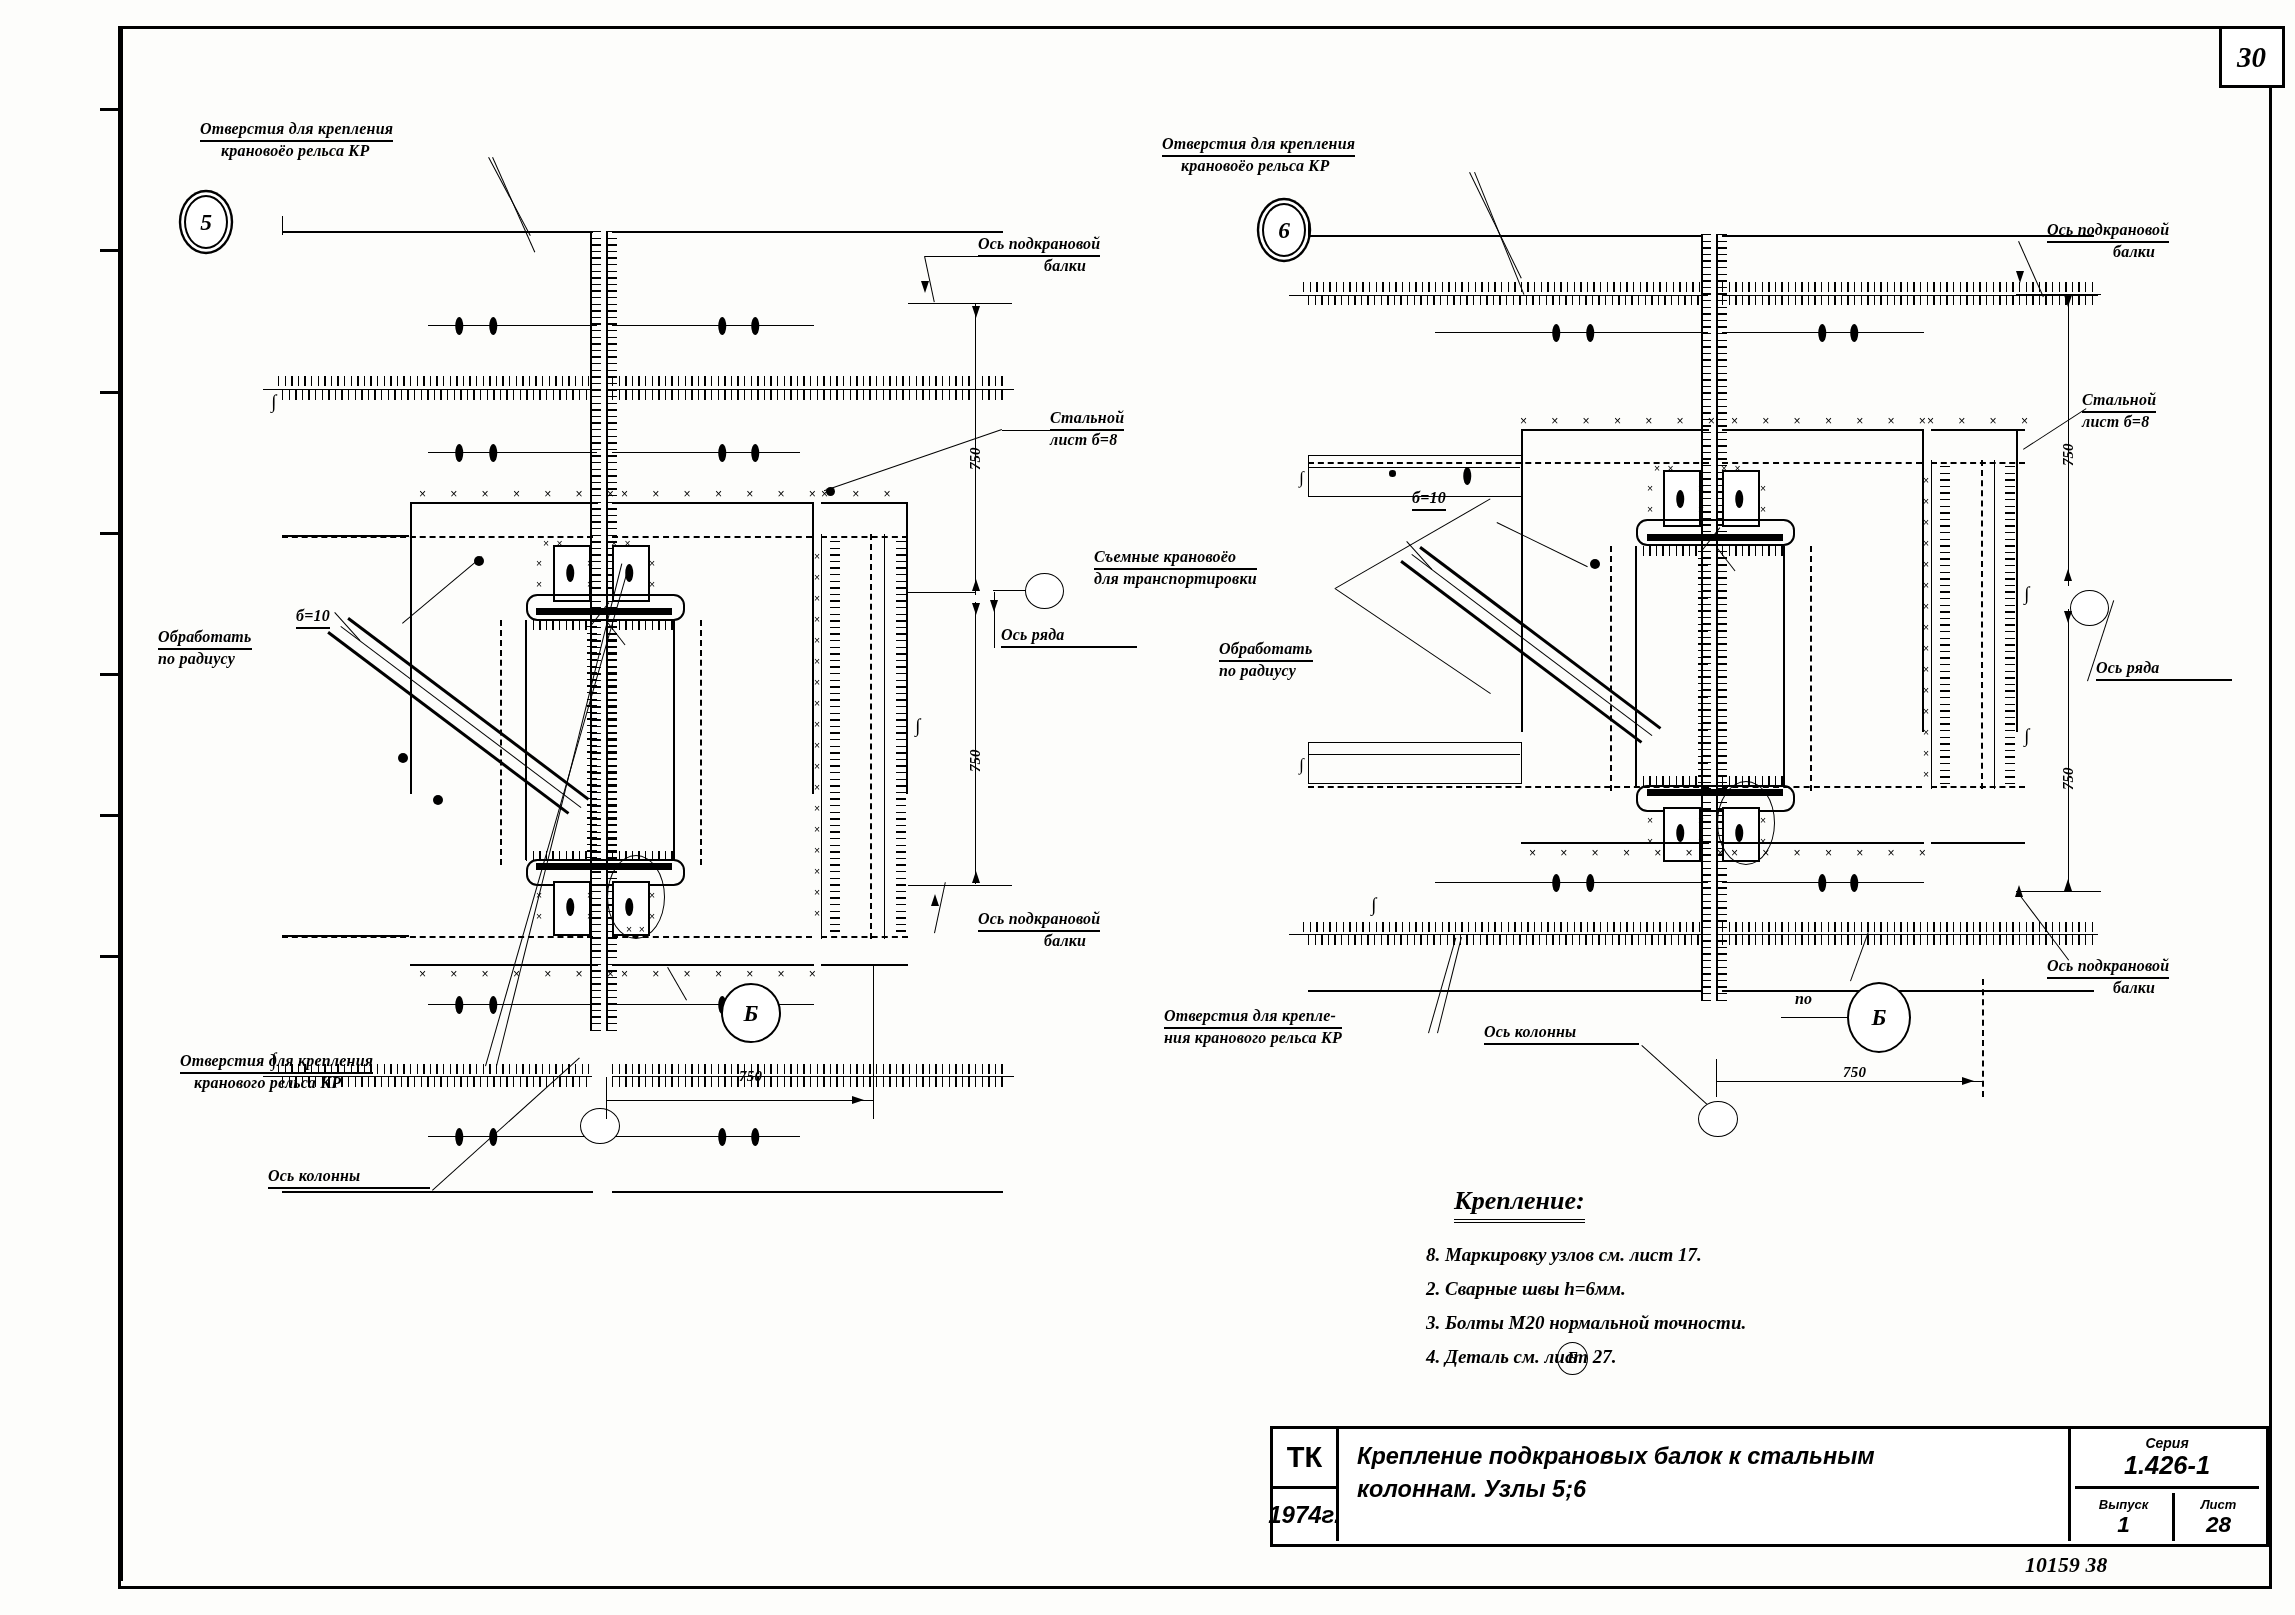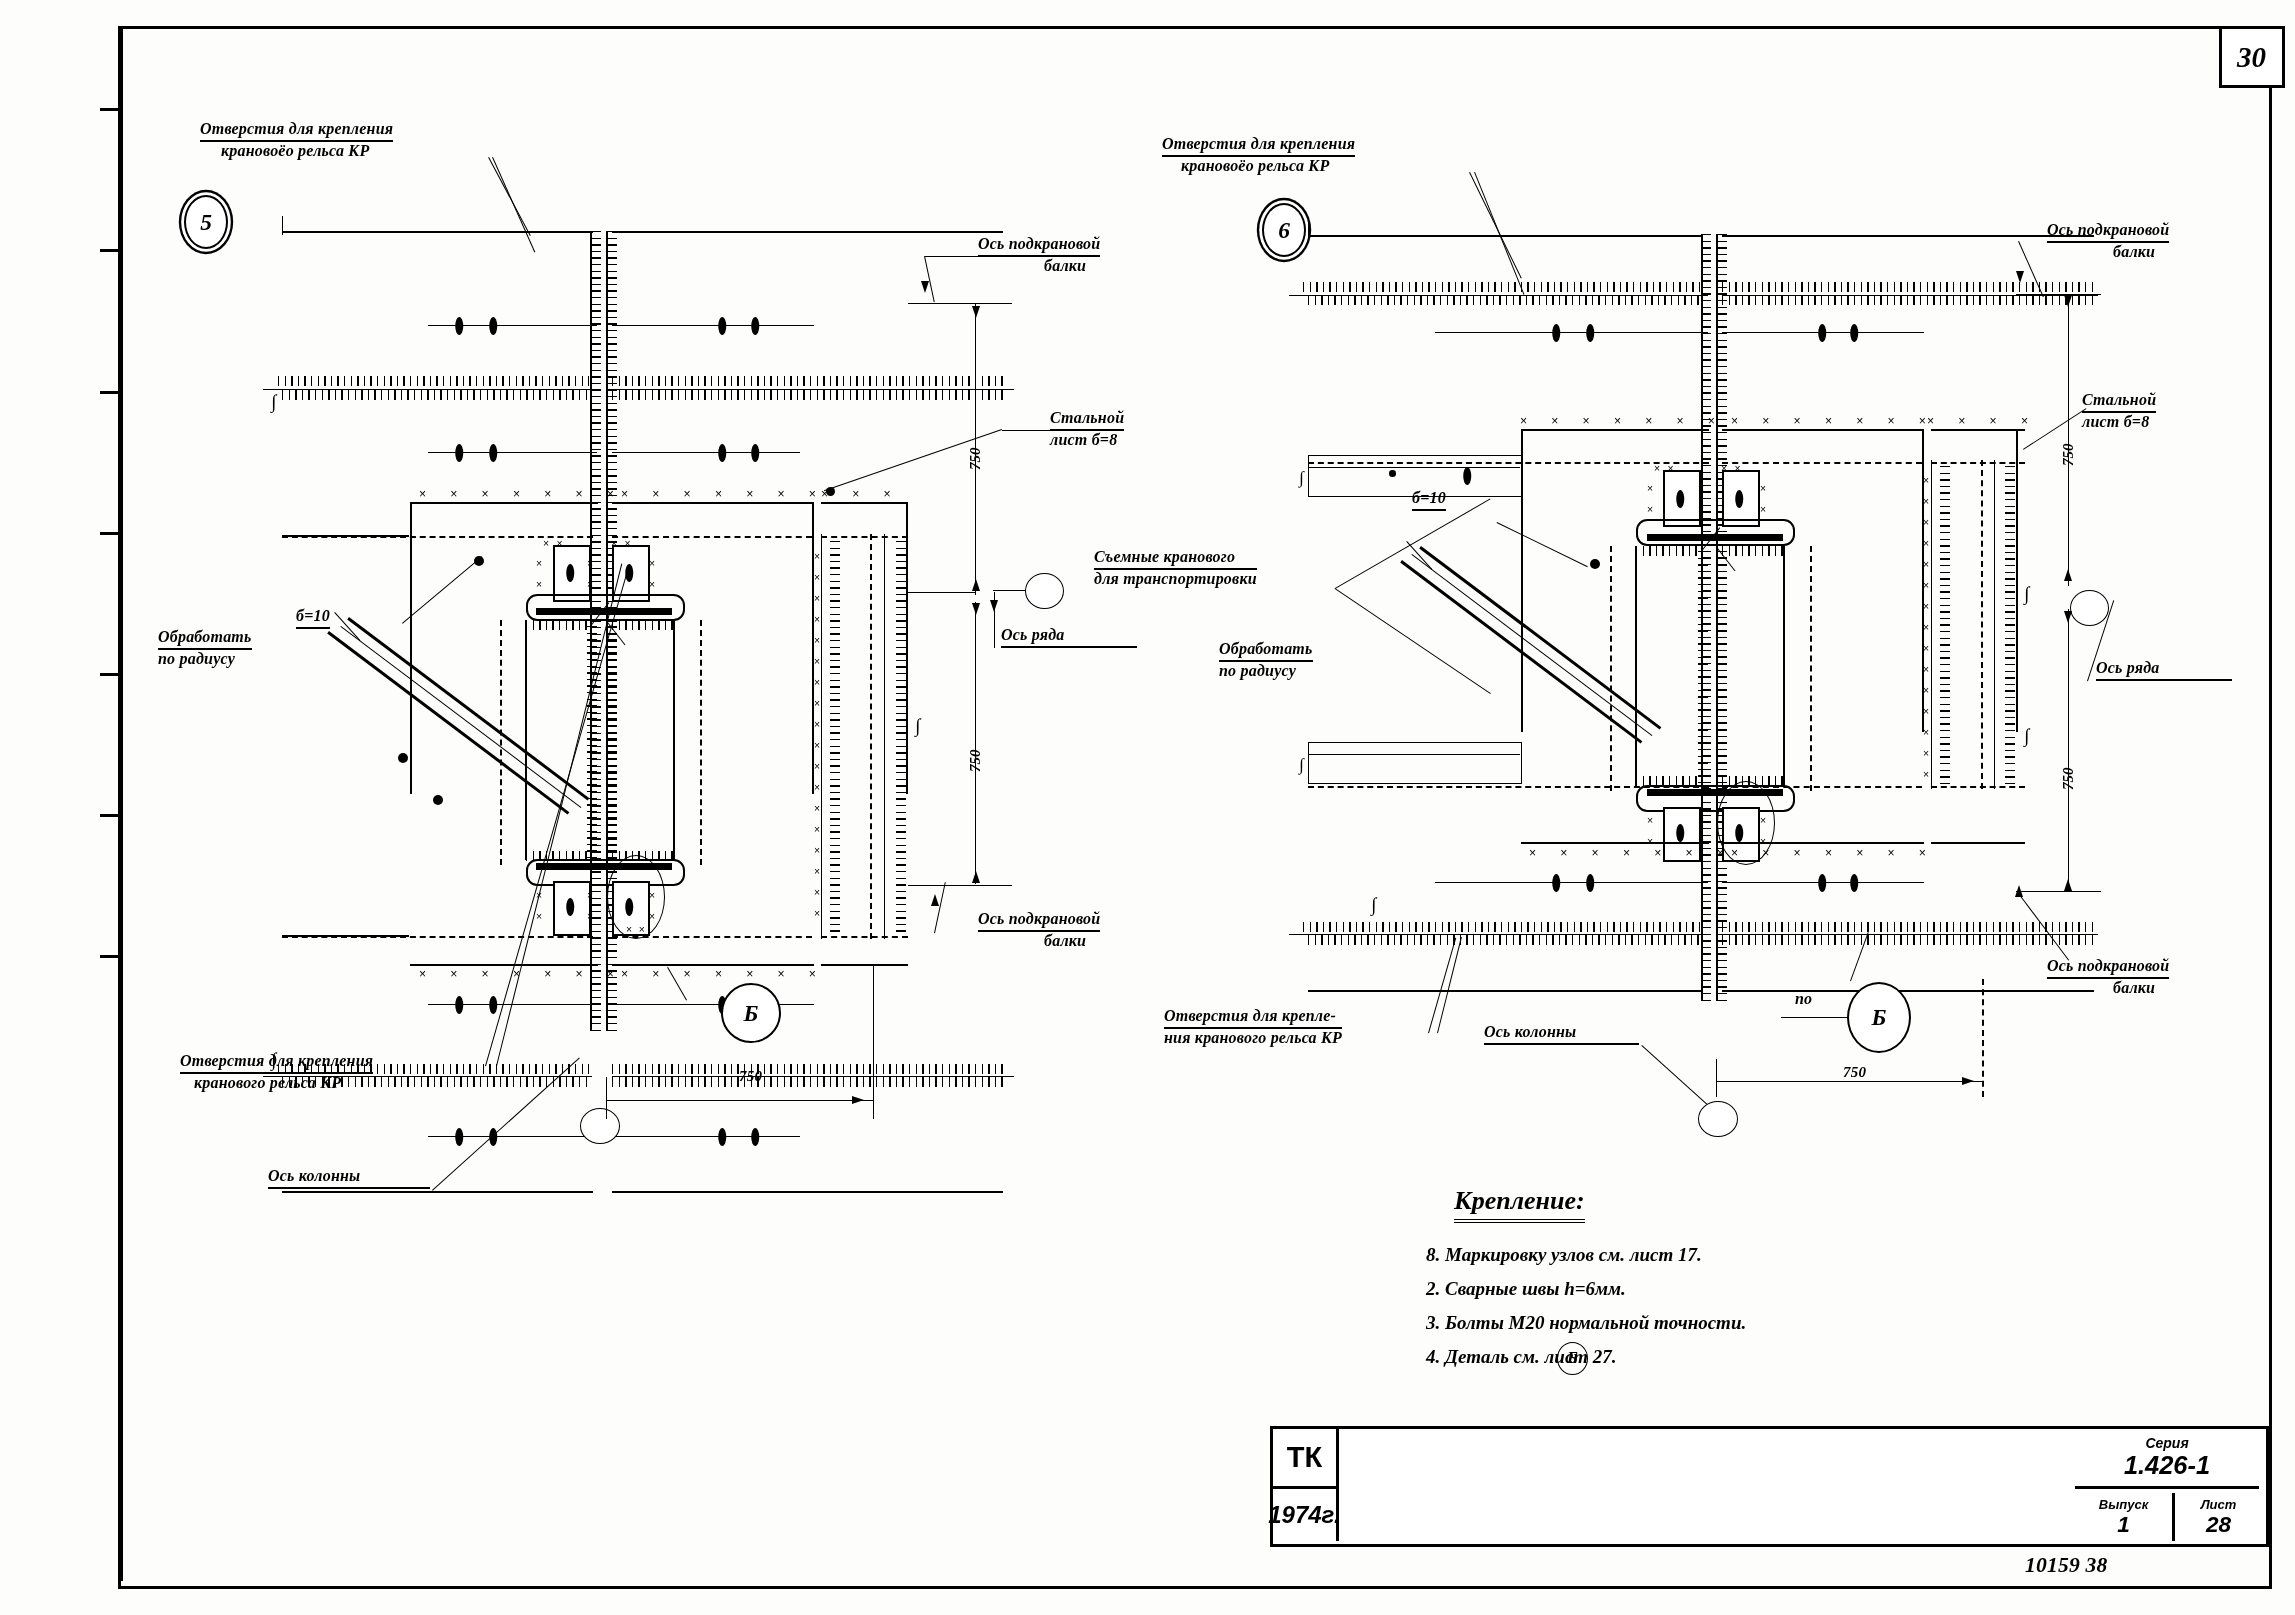--- a/index.html
+++ b/index.html
@@ -451,21 +451,21 @@
   <div class="hline" style="left:1308px;top:990px;width:395px;"></div>
   <div class="hline" style="left:1722px;top:990px;width:372px;"></div>
 
   <div class="lbl" style="left:1412px;top:489px;">
     <div class="underline">б=10</div>
   </div>
   <div class="lead thin" style="left:1497px;top:522px;width:101px;transform:rotate(26deg);"></div>
   <div style="position:absolute;left:1590px;top:559px;width:10.4px;height:10.4px;background:#000;border-radius:50%;"></div>
 
   <div class="lbl" style="left:1094px;top:548px;">
-    <div class="underline">Съемные  кранового</div>
+    <div class="underline">Съемные  крановоёо</div>
     <div>для  транспортировки</div>
   </div>
   <div class="lead thin" style="left:1335px;top:588px;width:179px;transform:rotate(-30deg);"></div>
   <div class="lead thin" style="left:1335px;top:588px;width:188px;transform:rotate(34deg);"></div>
   <div style="position:absolute;left:1389px;top:470px;width:6.6px;height:6.6px;background:#000;border-radius:50%;"></div>
 
   <div class="lbl" style="left:1219px;top:640px;">
     <div class="underline">Обработать</div>
     <div>по радиусу</div>
   </div>
@@ -559,20 +559,24 @@
 
     <div class="tb-cell" style="left:0;top:0;width:66px;height:60px;border-right:3.3px solid #000;border-bottom:3.3px solid #000;
          display:flex;align-items:center;justify-content:center;">
       <span class="tb-txt" style="font-size:29px;font-style:normal;">ТК</span>
     </div>
     <div class="tb-cell" style="left:0;top:60px;width:66px;height:52px;border-right:3.3px solid #000;
          display:flex;align-items:center;justify-content:center;">
       <span class="tb-txt" style="font-size:24px;">1974г.</span>
     </div>
 
+    <div class="tb-cell" style="left:69px;top:0;width:729px;height:112px;border-right:3.3px solid #000;padding:8.5px 0 0 15px;">
+      <div class="tb-txt" style="font-size:23.5px;line-height:1.55;">Крепление  подкрановых  балок к стальным</div>
+      <div class="tb-txt" style="font-size:23.5px;line-height:1.35;">колоннам.          Узлы 5;6</div>
+    </div>
 
     <div class="tb-cell" style="left:802px;top:0;width:184px;height:60px;border-bottom:3.3px solid #000;
          display:flex;flex-direction:column;align-items:center;justify-content:center;">
       <span class="tb-txt" style="font-size:14px;">Серия</span>
       <span class="tb-txt" style="font-size:25.4px;">1.426-1</span>
     </div>
     <div class="tb-cell" style="left:802px;top:64px;width:100px;height:48px;border-right:3.3px solid #000;
          display:flex;flex-direction:column;align-items:center;justify-content:center;">
       <span class="tb-txt" style="font-size:13px;">Выпуск</span>
       <span class="tb-txt" style="font-size:22.6px;">1</span>

